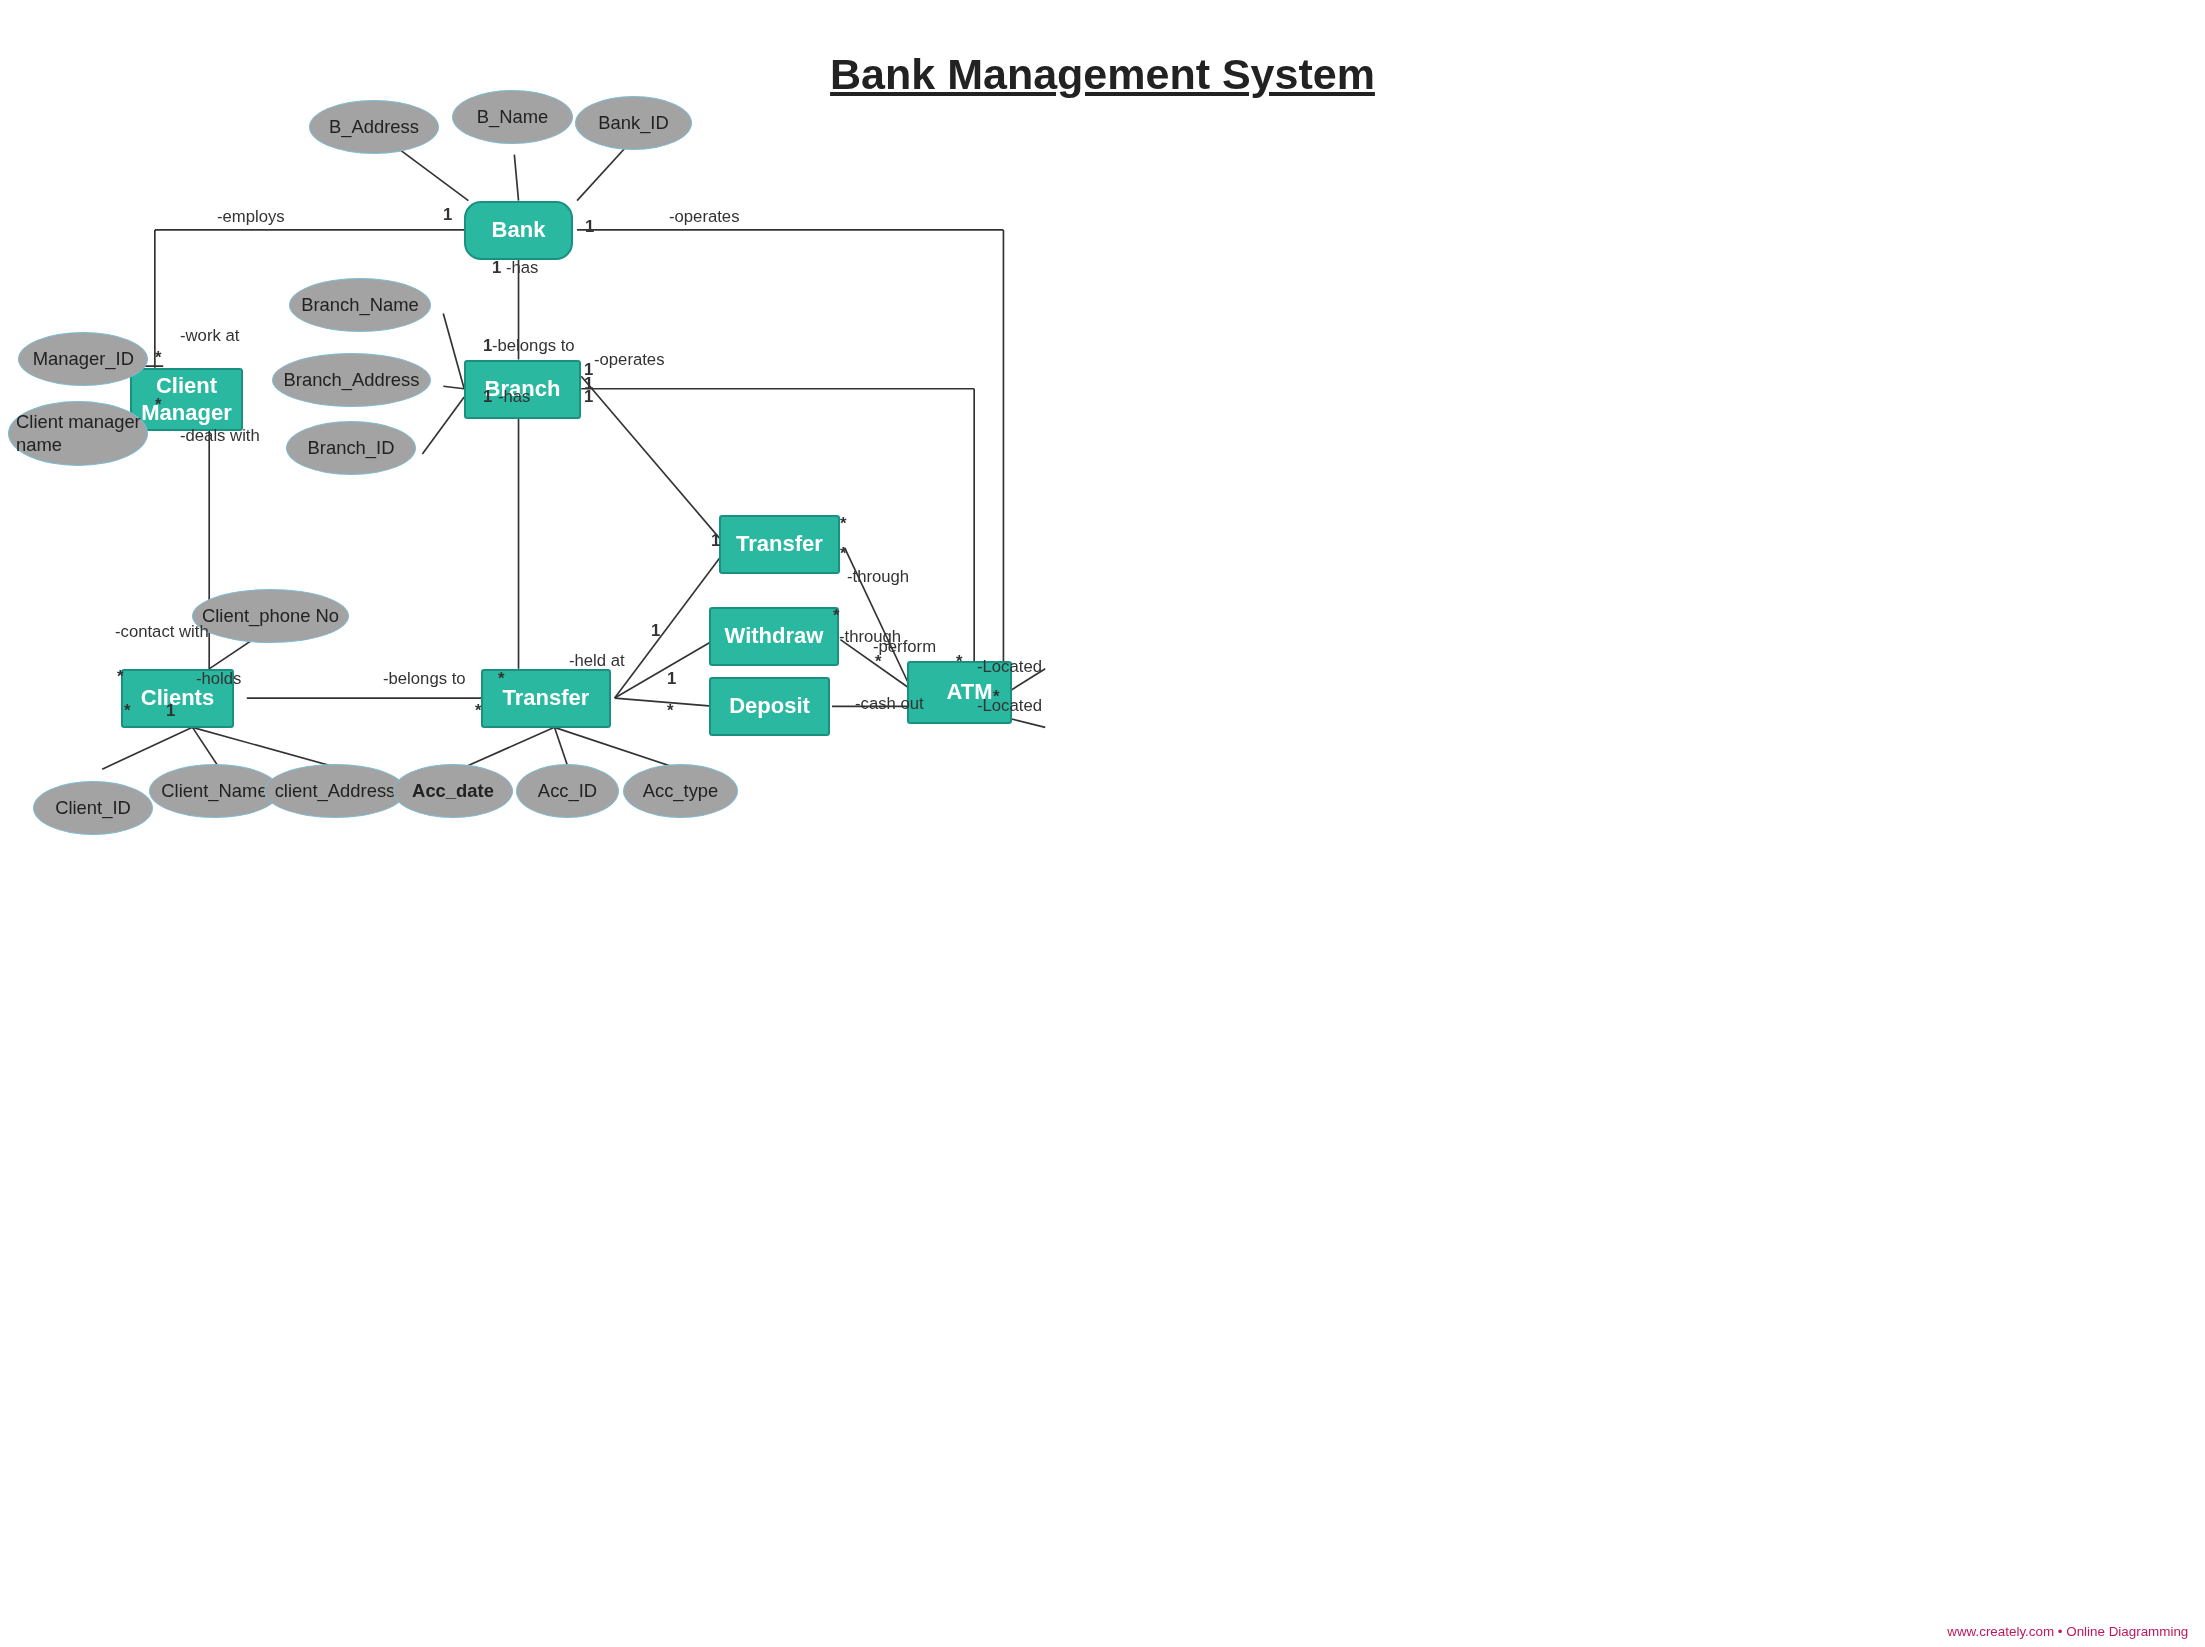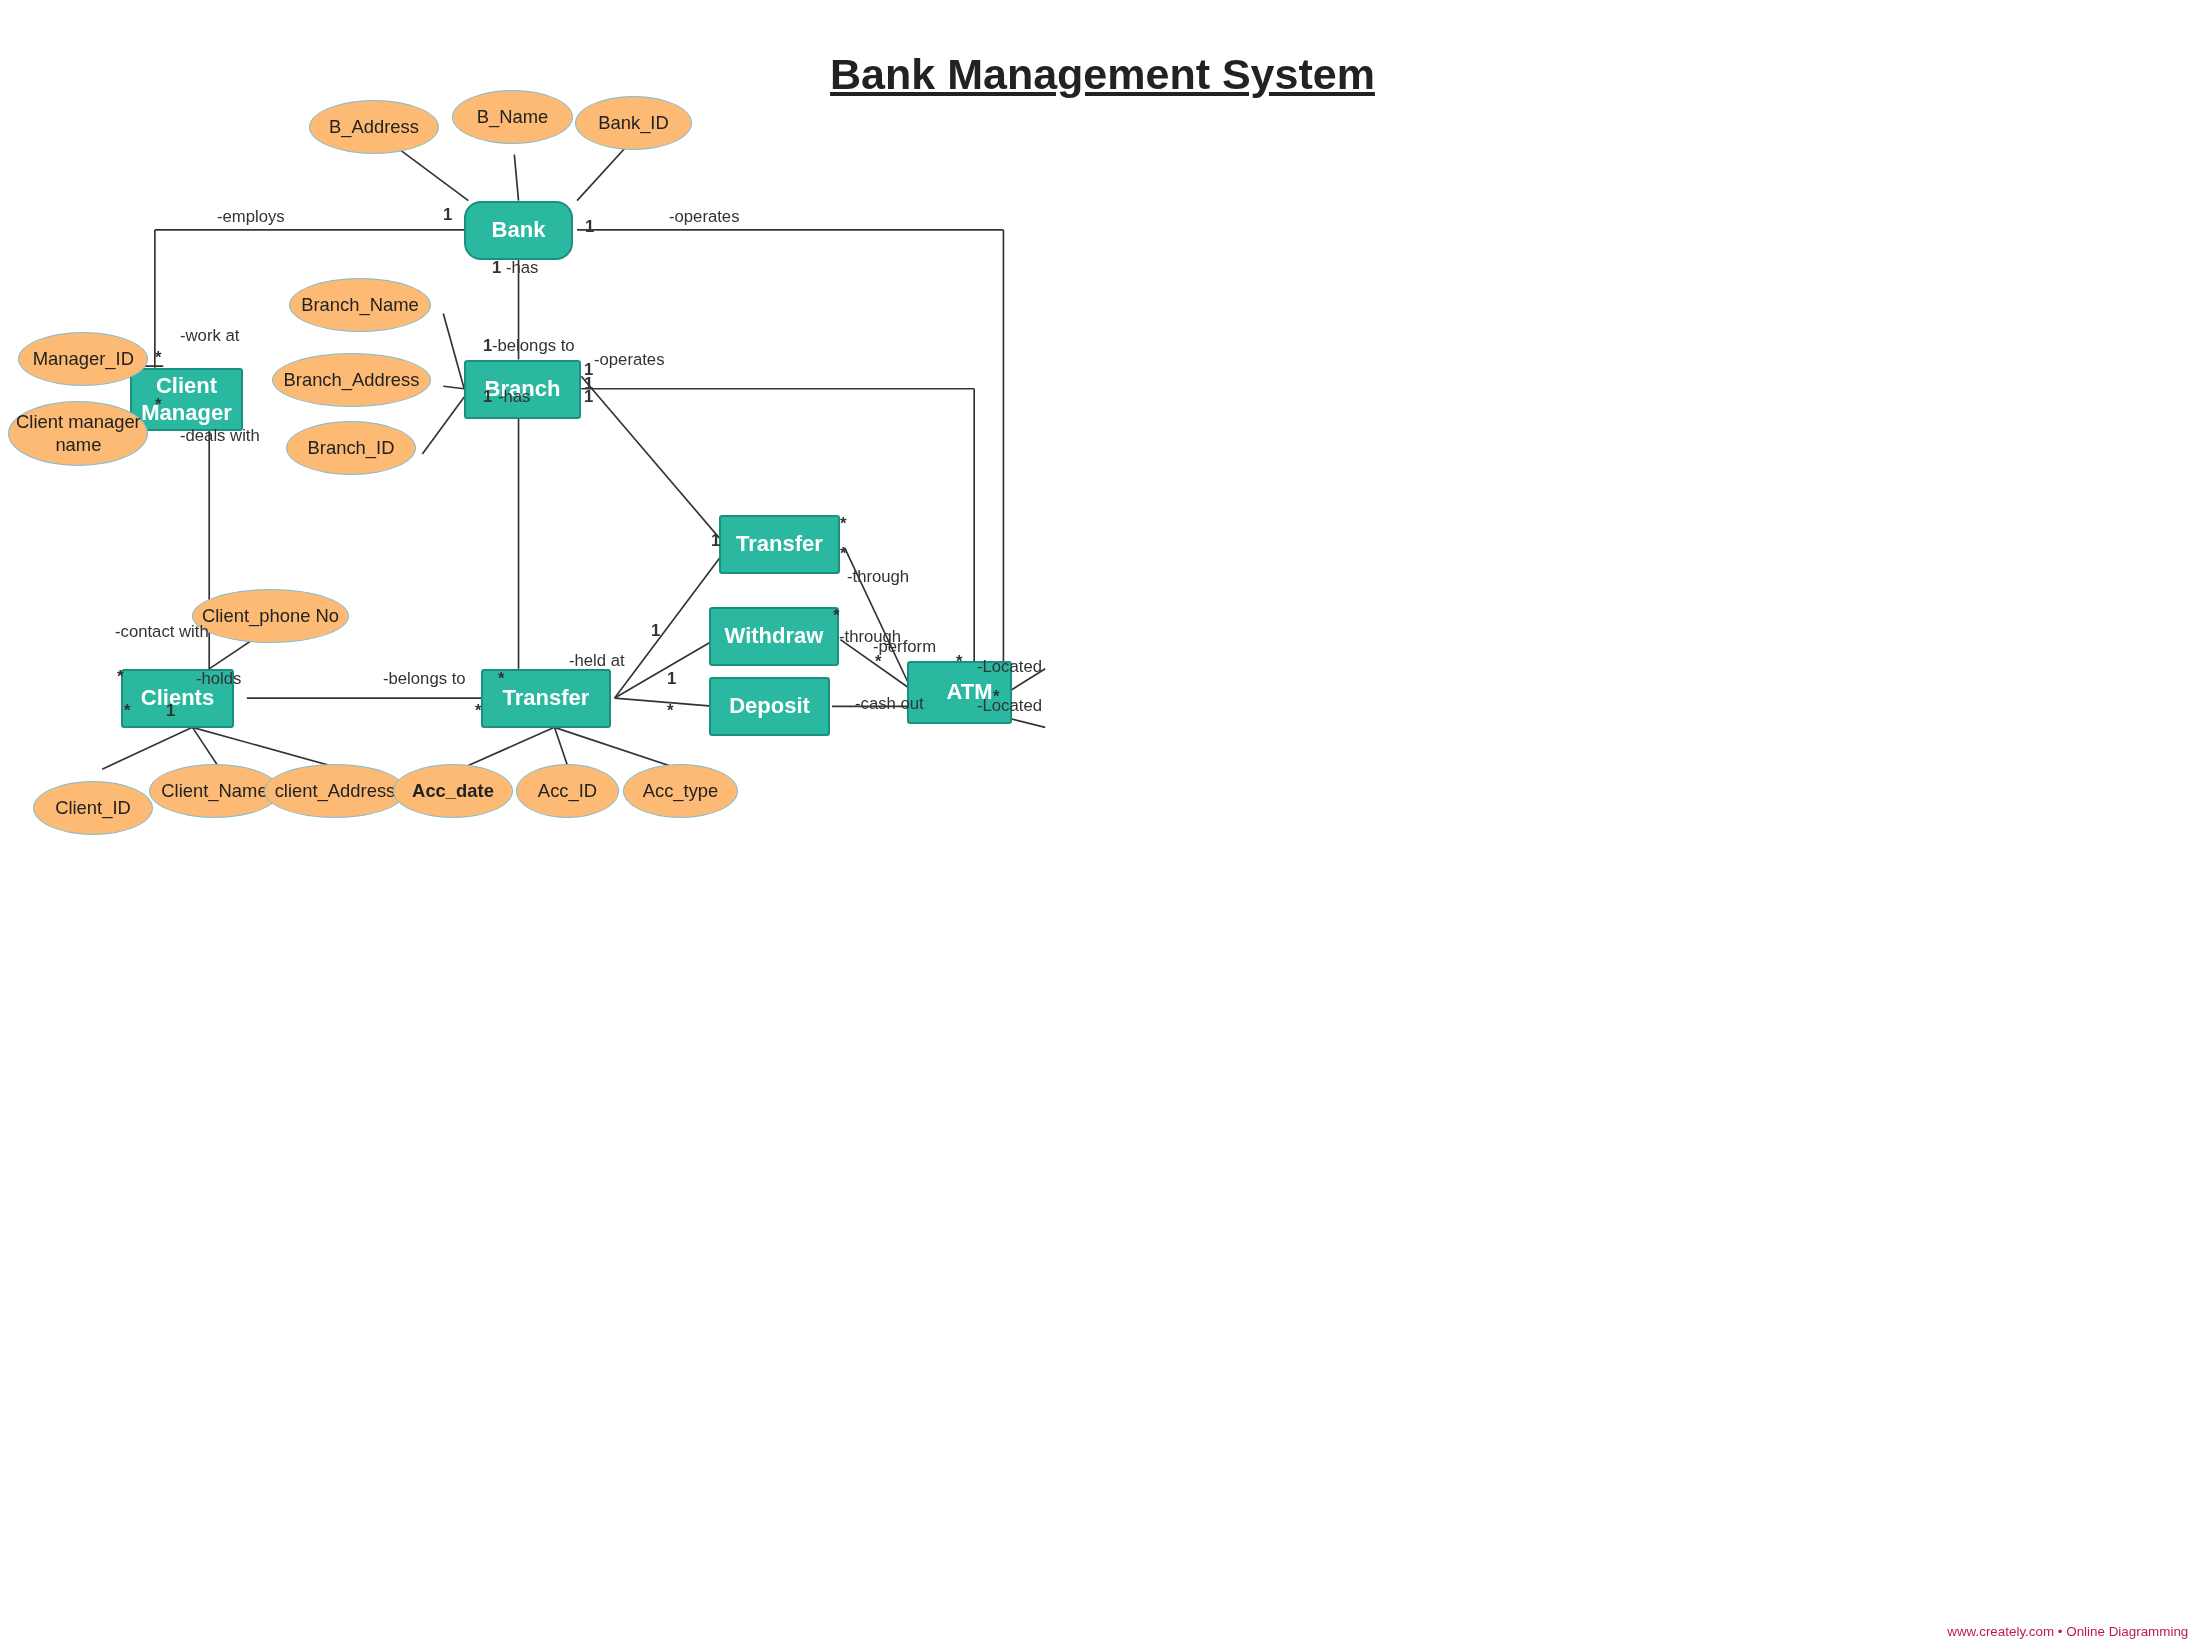--- a/index.html
+++ b/index.html
@@ -36,27 +36,26 @@
       align-items: center;
       justify-content: center;
       text-align: center;
       border: 2.5px solid #1a9080;
       border-radius: 3.3px;
       line-height: 1.2;
     }
     
     .attribute {
       position: absolute;
-      background: #fdba74;
+      background: #a3a3a3;
       border: 1.7px solid #7bbdd4;
       border-radius: 50%;
       display: flex;
       align-items: center;
       justify-content: center;
-      text-align: center;
       font-size: 18.4px;
       color: #222;
       line-height: 1.2;
     }
     
     .rel-label {
       position: absolute;
       font-size: 16.7px;
       color: #333;
       white-space: nowrap;

